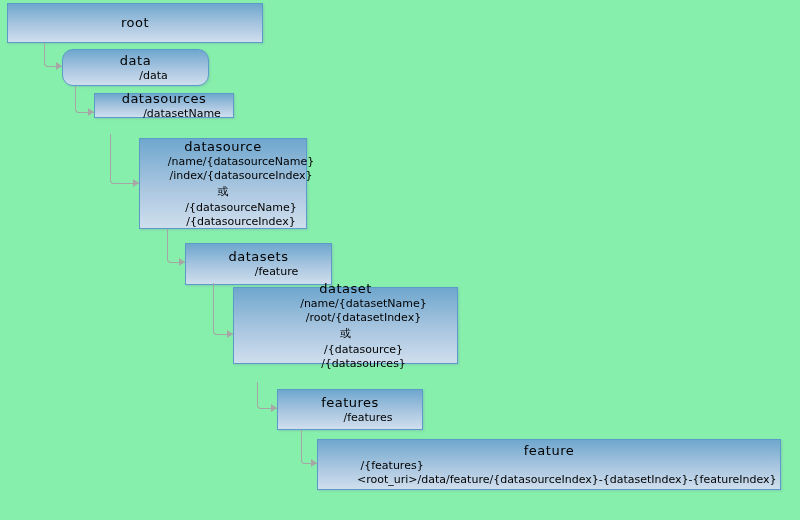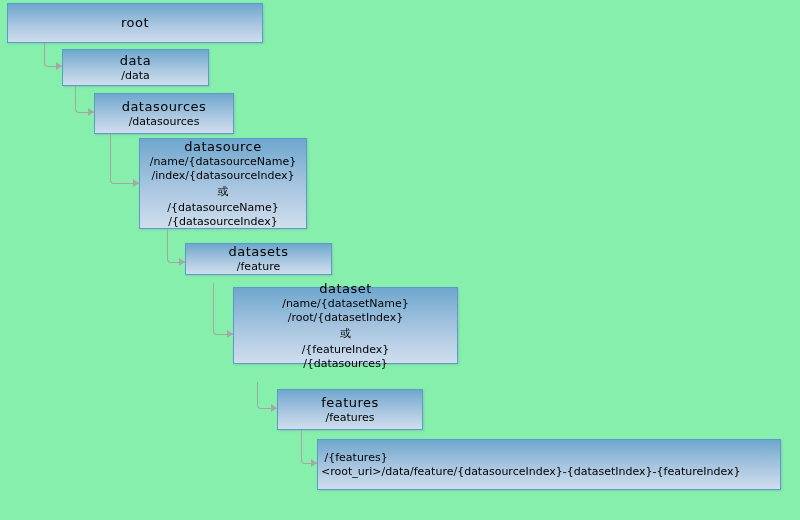--- a/index.html
+++ b/index.html
@@ -32,20 +32,21 @@
     line-height: 16px;
     letter-spacing: 0.5px;
     text-align: center;
     white-space: pre;
   }
   .node-line {
     font-size: 11px;
     line-height: 14px;
     text-align: center;
     white-space: pre;
+    margin-left: 36px;
   }
   .node-line.or-line {
     margin: 2px 0;
     font-size: 11px;
   }
   .node.align-left {
     align-items: stretch;
   }
   .node.align-left .node-title {
     width: 100%;
@@ -75,59 +76,60 @@
 </style>
 </head>
 <body>
 
 <div class="canvas">
 
   <div class="node" style="left:7px; top:3px; width:256px; height:40px;">
     <div class="node-title">root</div>
   </div>
 
-  <div class="node" style="left:62px; top:49px; width:147px; height:37px;">
+  <div class="node" style="left:62px; top:49px; width:147px; height:37px;border-radius:11px;">
     <div class="node-title">data</div>
     <div class="node-line">/data</div>
   </div>
 
-  <div class="node" style="left:94px; top:93px; width:140px; height:41px;">
+  <div class="node" style="left:94px; top:93px; width:140px; height:25px;">
     <div class="node-title">datasources</div>
-    <div class="node-line">/datasources</div>
+    <div class="node-line">/datasetName</div>
   </div>
 
   <div class="node" style="left:139px; top:138px; width:168px; height:91px;">
     <div class="node-title">datasource</div>
     <div class="node-line">/name/{datasourceName}</div>
     <div class="node-line">/index/{datasourceIndex}</div>
     <div class="node-line or-line">或</div>
     <div class="node-line">/{datasourceName}</div>
     <div class="node-line">/{datasourceIndex}</div>
   </div>
 
-  <div class="node" style="left:185px; top:243px; width:147px; height:32px;">
+  <div class="node" style="left:185px; top:243px; width:147px; height:42px;">
     <div class="node-title">datasets</div>
     <div class="node-line">/feature</div>
   </div>
 
   <div class="node" style="left:233px; top:287px; width:225px; height:77px;">
     <div class="node-title">dataset</div>
     <div class="node-line">/name/{datasetName}</div>
     <div class="node-line">/root/{datasetIndex}</div>
     <div class="node-line or-line">或</div>
-    <div class="node-line">/{featureIndex}</div>
+    <div class="node-line">/{datasource}</div>
     <div class="node-line">/{datasources}</div>
   </div>
 
   <div class="node" style="left:277px; top:389px; width:146px; height:41px;">
     <div class="node-title">features</div>
     <div class="node-line">/features</div>
   </div>
 
   <div class="node align-left" style="left:317px; top:439px; width:464px; height:51px;">
+    <div class="node-title">feature</div>
     <div class="node-line"> /{features}</div>
     <div class="node-line">&lt;root_uri&gt;/data/feature/{datasourceIndex}-{datasetIndex}-{featureIndex}</div>
   </div>
 
   <div class="connector" style="left:44px; top:43px; width:18px; height:24px;"></div>
   <div class="arrowhead" style="left:56px; top:62px;"></div>
 
   <div class="connector" style="left:75px; top:86px; width:19px; height:27px;"></div>
   <div class="arrowhead" style="left:88px; top:108px;"></div>
 

